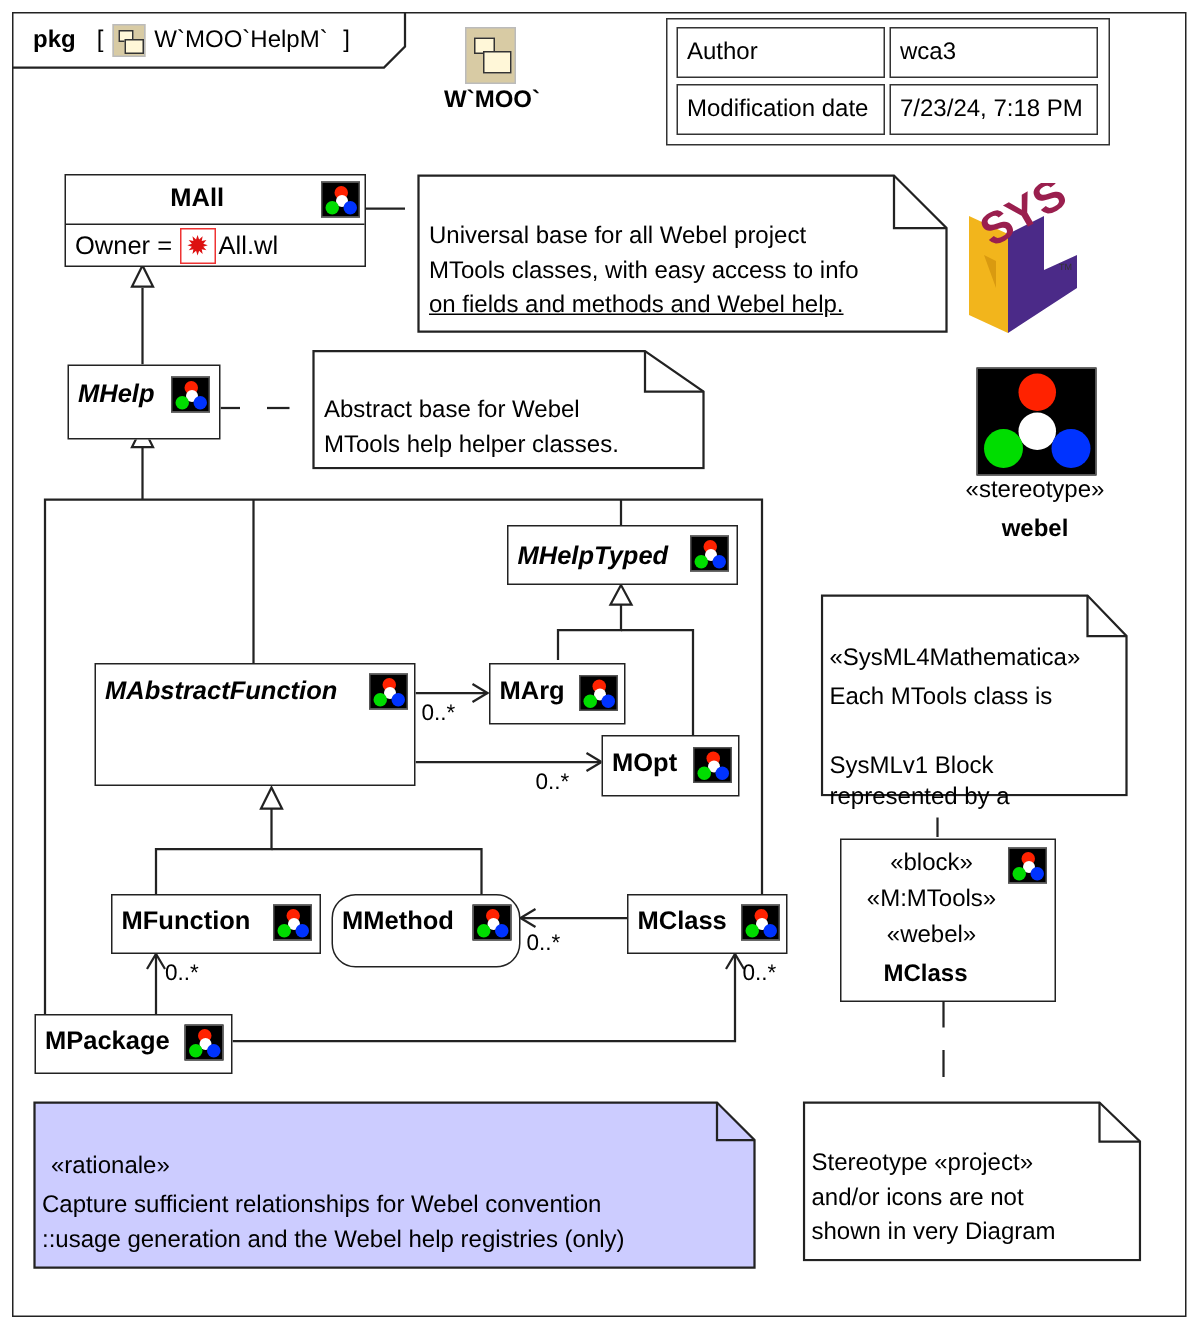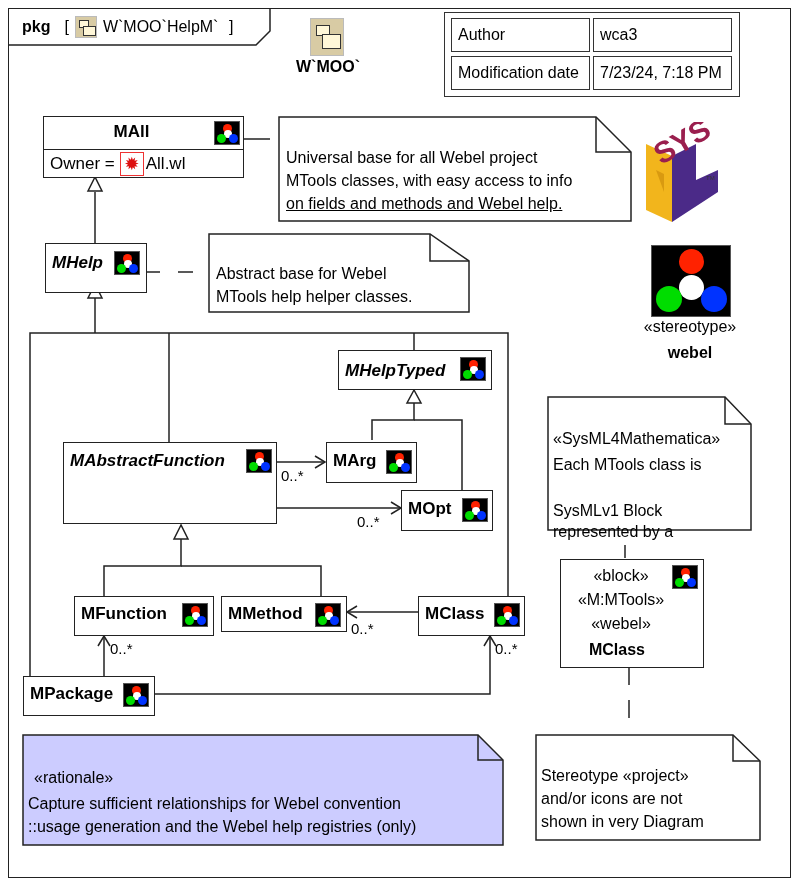--- a/index.html
+++ b/index.html
@@ -214,21 +214,21 @@
   <div class="bname" style="left:6px;top:7px;">MFunction</div>
   <div class="webel" style="left:107px;top:6px;">
       <span style="left:8px;top:2px;width:9px;height:9px;background:#ff2200"></span>
       <span style="left:9px;top:8px;width:8px;height:8px;background:#fff"></span>
       <span style="left:2px;top:12px;width:9px;height:9px;background:#00dd00"></span>
       <span style="left:14px;top:12px;width:9px;height:9px;background:#0033ff"></span>
     </div>
 </div>
 <div class="mult" style="left:110px;top:640px;">0..*</div>
 
-<div class="block" style="left:221px;top:596px;width:126px;height:36px;">
+<div class="block" style="left:221px;top:596px;width:126px;height:49px;border-radius:16px;">
   <div class="bname" style="left:6px;top:7px;">MMethod</div>
   <div class="webel" style="left:93px;top:6px;">
       <span style="left:8px;top:2px;width:9px;height:9px;background:#ff2200"></span>
       <span style="left:9px;top:8px;width:8px;height:8px;background:#fff"></span>
       <span style="left:2px;top:12px;width:9px;height:9px;background:#00dd00"></span>
       <span style="left:14px;top:12px;width:9px;height:9px;background:#0033ff"></span>
     </div>
 </div>
 <div class="mult" style="left:351px;top:620px;">0..*</div>
 

